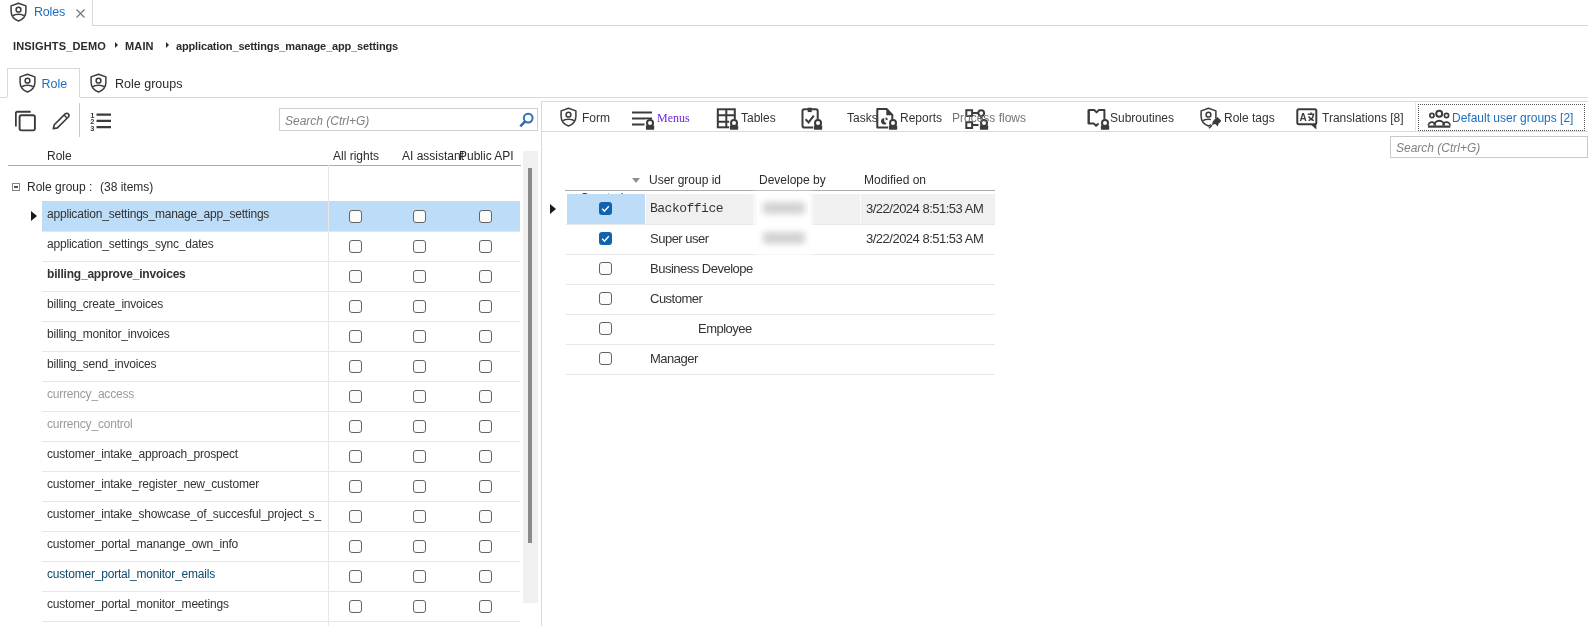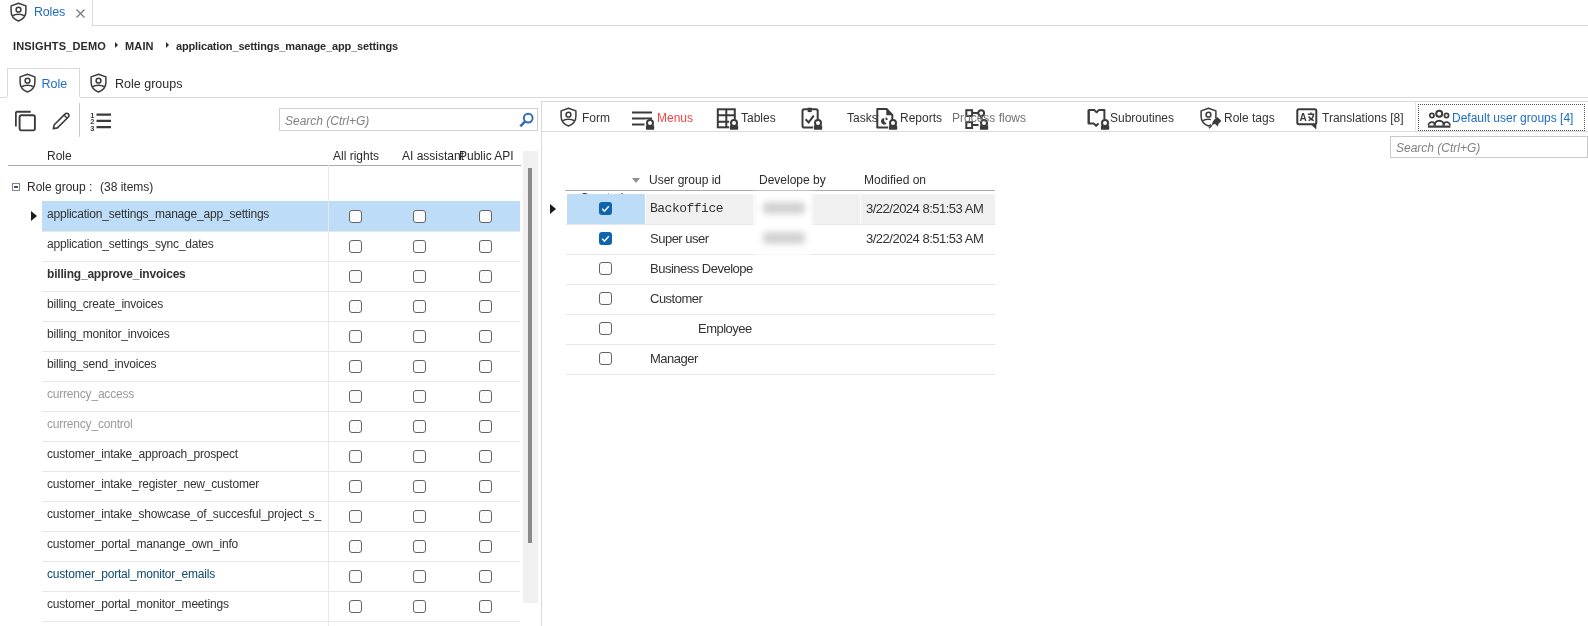--- a/index.html
+++ b/index.html
@@ -182,21 +182,21 @@
 <path d="M4.2 13.9 C5.9 11.7 13.1 11.7 14.8 13.9" fill="none" stroke="#3b3b3b" stroke-width="1.5"></path>
 </svg></div>
 <div class="abs" style="left:582px;top:111px;z-index:2;color:#333;">Form</div>
 <div class="abs" style="left:632px;top:107px;z-index:2;"><svg width="24" height="23" viewBox="0 0 24 23" style="overflow:visible">
 <path d="M0 5.5 H20 M0 11.5 H20" stroke="#3b3b3b" stroke-width="2"></path>
 <path d="M0 17.5 H12.5" stroke="#3b3b3b" stroke-width="2"></path>
 <rect x="13.1" y="12.6" width="10.9" height="10.4" fill="#fff"></rect>
 <circle cx="18" cy="15.9" r="3" fill="none" stroke="#3b3b3b" stroke-width="2"></circle>
 <rect x="13.9" y="18.2" width="8.3" height="4.5" rx="0.8" fill="#3b3b3b"></rect>
 </svg></div>
-<div class="abs" style="left:657px;top:111px;z-index:2;color:#ef4444;">Menus</div>
+<div class="abs" style="left:657px;top:111px;z-index:2;color:#6d28d9;font-family:Liberation Serif, serif;">Menus</div>
 <div class="abs" style="left:716px;top:107px;z-index:2;"><svg width="24" height="23" viewBox="0 0 24 23" style="overflow:visible">
 <rect x="1.8" y="2.3" width="17" height="18" fill="none" stroke="#3b3b3b" stroke-width="2"></rect>
 <path d="M1.8 8.3 H18.8 M1.8 14.8 H18.8 M10.3 2.3 V20.3" stroke="#3b3b3b" stroke-width="2"></path>
 <rect x="13.1" y="12.6" width="10.9" height="10.4" fill="#fff"></rect>
 <circle cx="18" cy="15.9" r="3" fill="none" stroke="#3b3b3b" stroke-width="2"></circle>
 <rect x="13.9" y="18.2" width="8.3" height="4.5" rx="0.8" fill="#3b3b3b"></rect>
 </svg></div>
 <div class="abs" style="left:741px;top:111px;z-index:2;color:#333;">Tables</div>
 <div class="abs" style="left:800px;top:107px;z-index:2;"><svg width="24" height="23" viewBox="0 0 24 23" style="overflow:visible">
 <rect x="2.5" y="2.2" width="15.2" height="18.4" rx="1.8" fill="none" stroke="#3b3b3b" stroke-width="2"></rect>
@@ -255,21 +255,21 @@
 <div class="abs" style="left:1322px;top:111px;z-index:2;color:#333;">Translations [8]</div>
 <div class="abs" style="left:1427px;top:107px;z-index:2;"><svg width="25" height="21" viewBox="0 0 25 21">
 <circle cx="4.9" cy="8.5" r="2.1" fill="none" stroke="#3b3b3b" stroke-width="1.7"></circle>
 <circle cx="12.2" cy="6.8" r="3" fill="none" stroke="#3b3b3b" stroke-width="2"></circle>
 <circle cx="19.5" cy="8.5" r="2.1" fill="none" stroke="#3b3b3b" stroke-width="1.7"></circle>
 <path d="M1.4 18.6 a3.5 3.5 0 0 1 7 0" fill="none" stroke="#3b3b3b" stroke-width="1.7"></path>
 <path d="M7.3 18.6 a4.9 4.9 0 0 1 9.8 0" fill="none" stroke="#3b3b3b" stroke-width="2"></path>
 <path d="M16 18.6 a3.5 3.5 0 0 1 7 0" fill="none" stroke="#3b3b3b" stroke-width="1.7"></path>
 <path d="M1 19.6 H23.4" stroke="#3b3b3b" stroke-width="2.2"></path>
 </svg></div>
-<div class="abs" style="left:1452px;top:111px;z-index:2;color:#1d6ec0;">Default user groups [4]</div>
+<div class="abs" style="left:1452px;top:111px;z-index:2;color:#1d6ec0;">Default user groups [2]</div>
 
 <div class="abs" style="left:1390px;top:136px;width:198px;height:22px;border:1px solid #c9c9c9;background:#fff;"></div>
 <div class="abs it" style="left:1396px;top:141px;">Search (Ctrl+G)</div>
 
 <div class="abs" style="left:580px;top:191px;color:#2b2b2b;">Granted</div>
 <div class="tri-d" style="left:632px;top:178px;"></div>
 <div class="abs" style="left:649px;top:173px;color:#2b2b2b;">User group id</div>
 <div class="abs" style="left:759px;top:173px;color:#2b2b2b;">Develope by</div>
 <div class="abs" style="left:864px;top:173px;color:#2b2b2b;">Modified on</div>
 <div class="hline" style="left:565px;top:190px;width:430px;background:#ababab;"></div>

